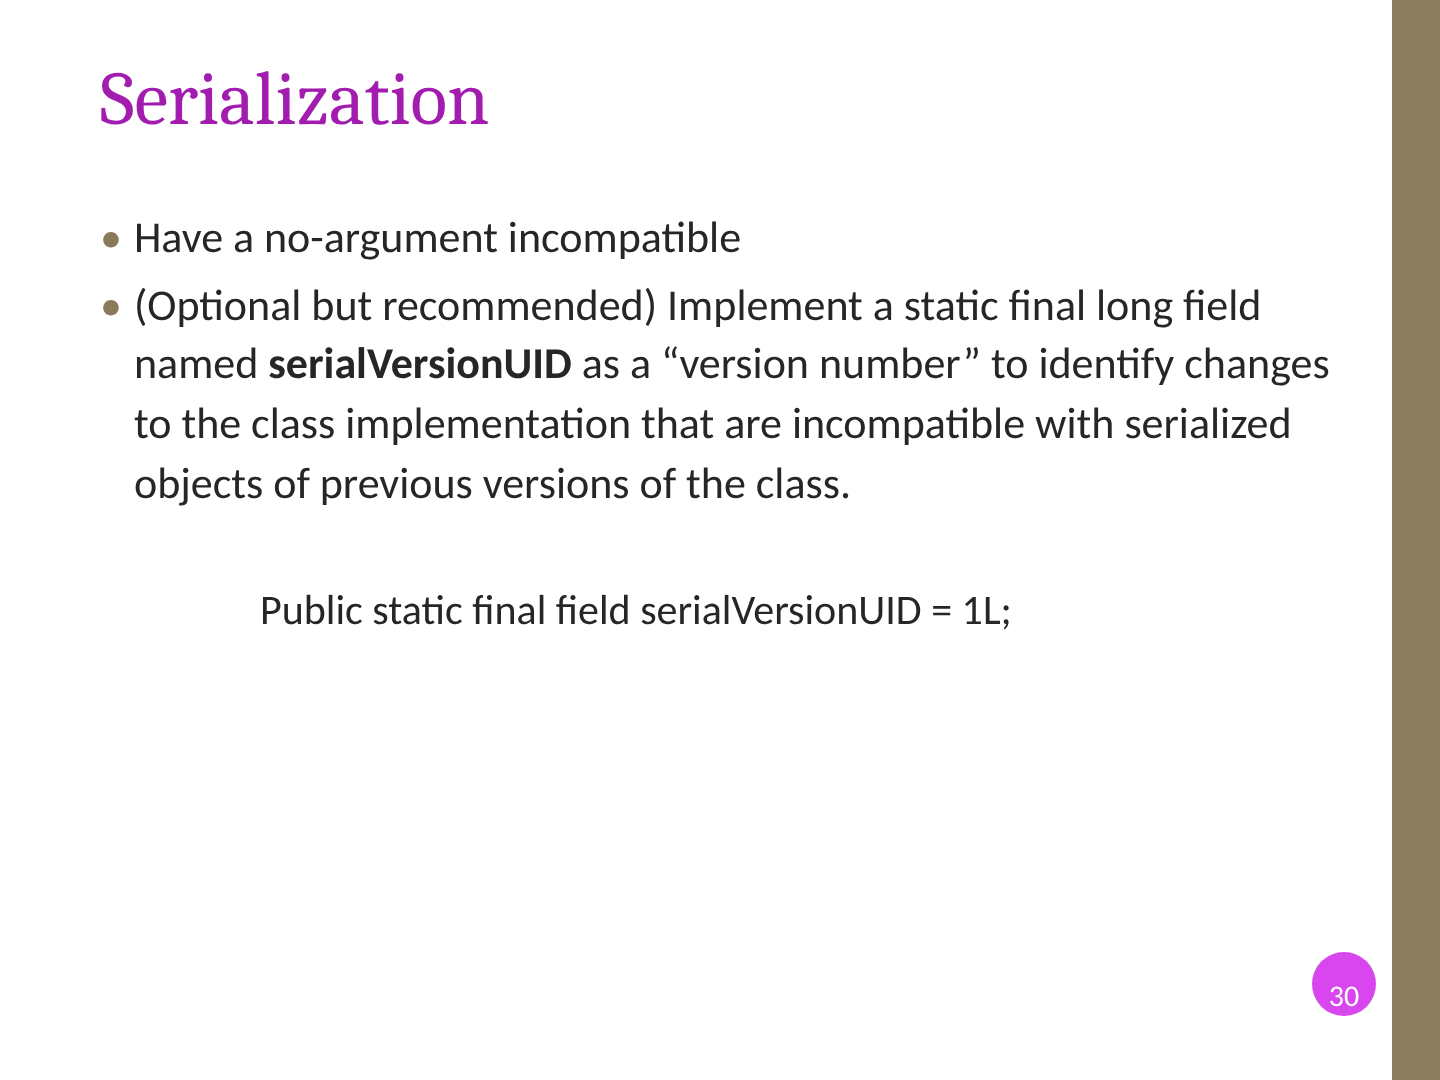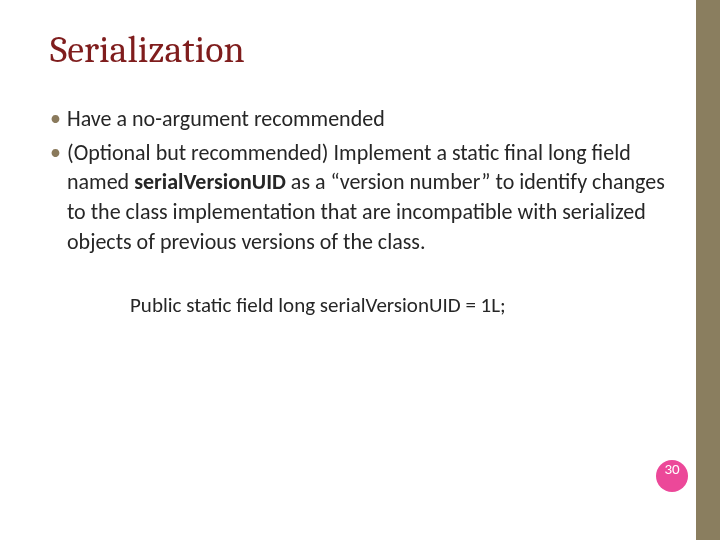--- a/index.html
+++ b/index.html
@@ -13,21 +13,21 @@
     }
     .slide {
       width: 100%;
       height: 100%;
       padding: 28px 50px 40px 50px;
       position: relative;
     }
     .title {
       font-size: 38px;
       font-weight: 400;
-      color: #7f1d1d;
+      color: #a21caf;
       margin-bottom: 32px;
       font-family: Cambria, Georgia, serif;
     }
     .content {
       color: #262626;
     }
     .bullet-item {
       display: flex;
       align-items: flex-start;
       margin-bottom: 4px;
@@ -58,55 +58,55 @@
       position: absolute;
       right: 0;
       top: 0;
       width: 24px;
       height: 540px;
       background: #8a7e5f;
     }
     .page-number {
       position: absolute;
       right: 32px;
-      bottom: 48px;
+      bottom: 32px;
       width: 32px;
       height: 32px;
       border-radius: 50%;
-      background: #ec4899;
+      background: #d946ef;
       color: #ffffff;
       display: flex;
-      align-items: flex-start;
+      align-items: flex-end;
       justify-content: center;
       font-size: 15px;
     }
   </style>
 </head>
 <body>
 
 <div class="slide">
   <h1 class="title">Serialization</h1>
 
   <div class="content">
 
     <div class="bullet-item">
       <span class="bullet-marker">•</span>
       <span class="bullet-text">
-        <span>Have a no-argument recommended</span>
+        <span>Have a no-argument incompatible</span>
       </span>
     </div>
 
     <div class="bullet-item">
       <span class="bullet-marker">•</span>
       <span class="bullet-text">
         <span>(Optional but recommended) Implement a static final long field named </span><span class="bold">serialVersionUID</span><span> as a “version number” to identify changes to the class implementation that are incompatible with serialized objects of previous versions of the class.</span>
       </span>
     </div>
 
-    <div class="code-line">Public static field long serialVersionUID = 1L;</div>
+    <div class="code-line">Public static final field serialVersionUID = 1L;</div>
   </div>
 
   <div class="page-number">
     <span>30</span>
   </div>
 </div>
 
 <div class="sidebar"></div>
 
 </body></html>

